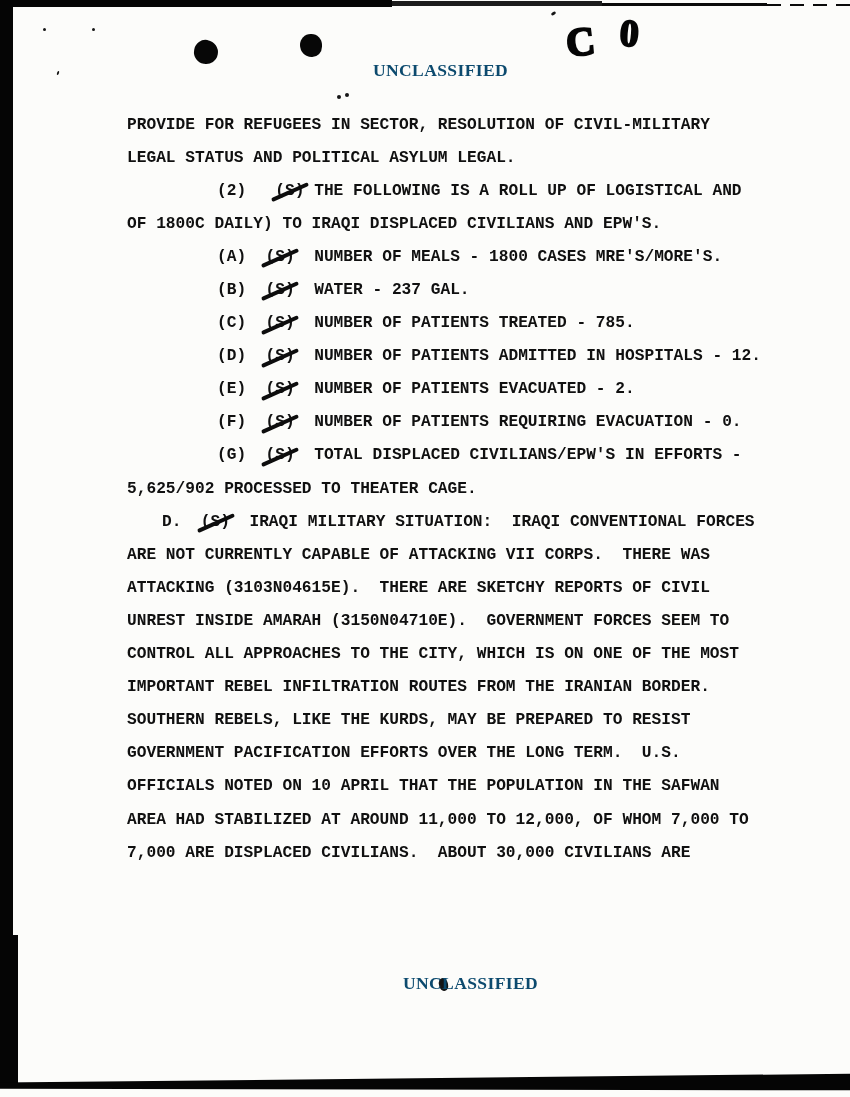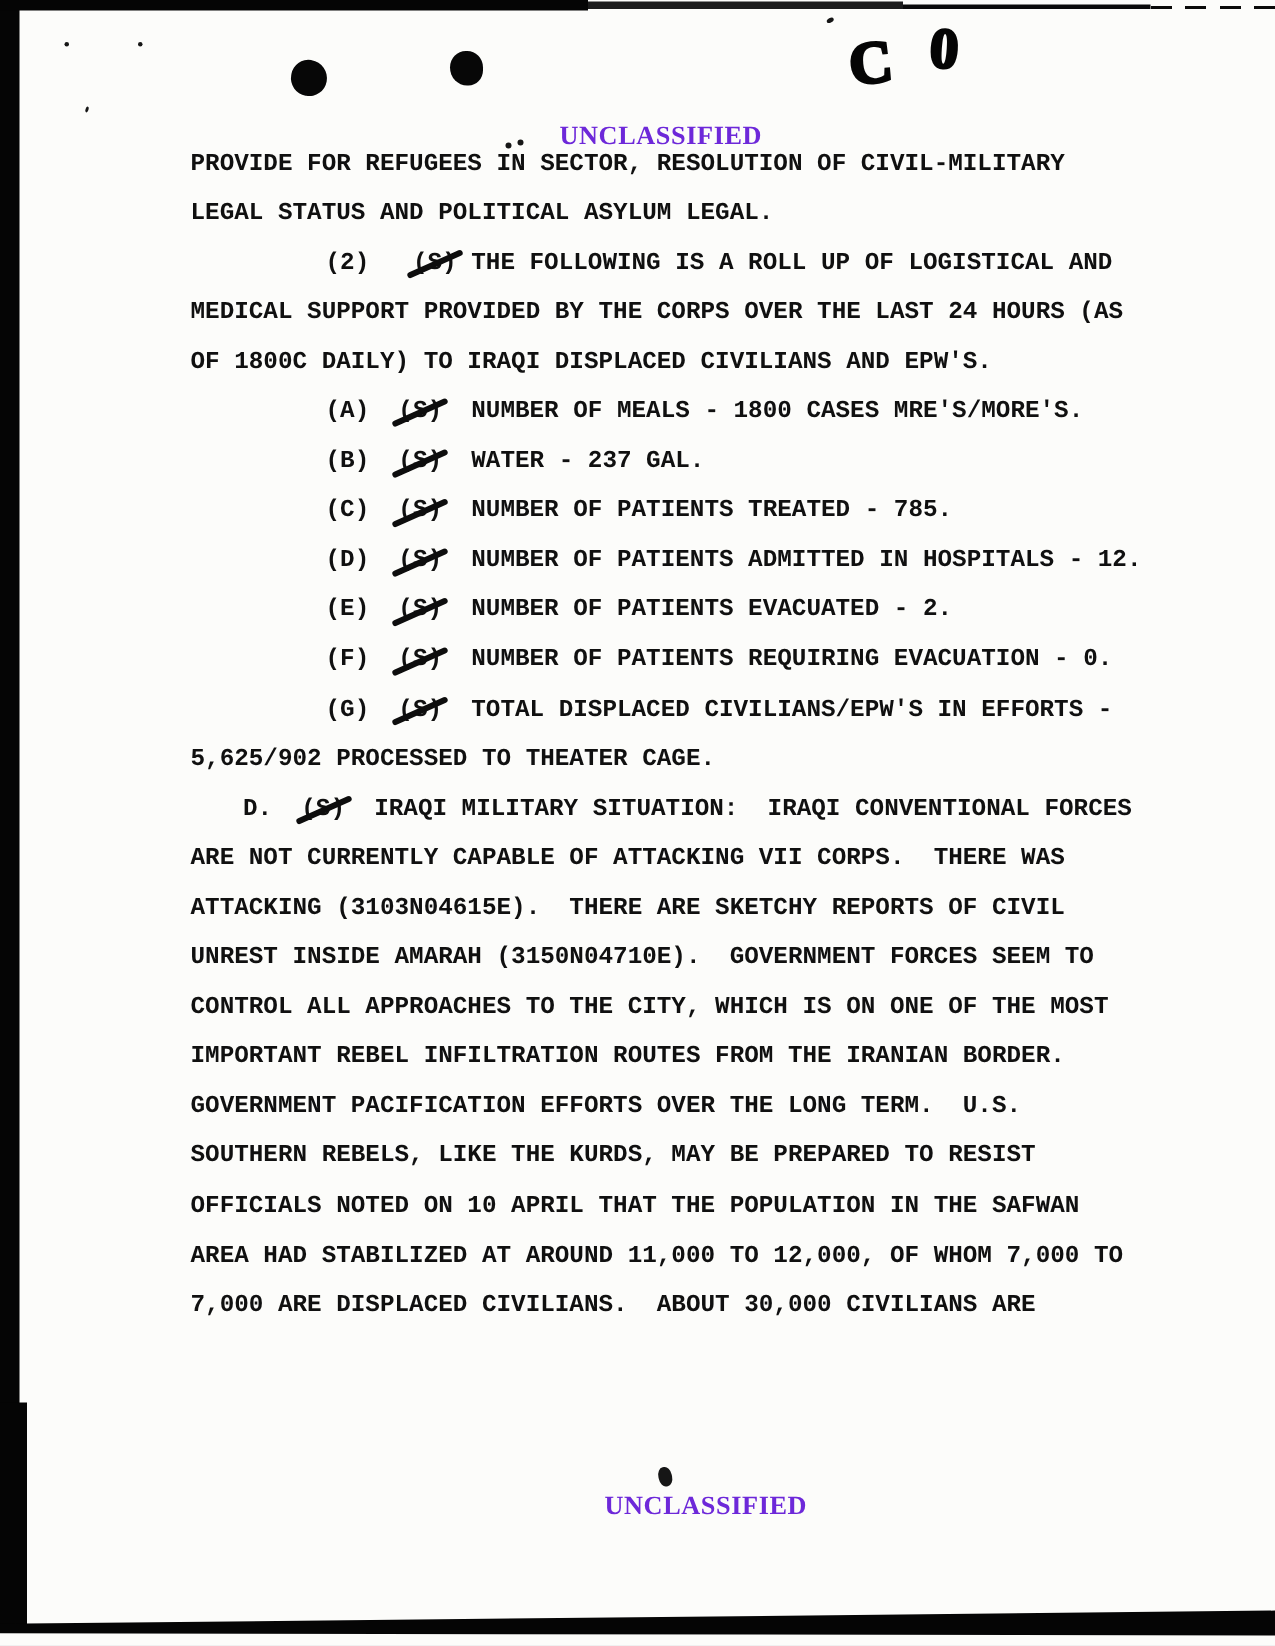--- a/index.html
+++ b/index.html
@@ -30,25 +30,25 @@
   .speck-e{left:337px;top:95px;width:4px;height:4px;}
   .speck-f{left:345px;top:93px;width:4px;height:4px;}
   .speck-g{left:439px;top:978px;width:9px;height:13px;border-radius:45%;transform:rotate(-12deg);}
   
   .corner-mark{position:absolute;font-family:"Liberation Serif","DejaVu Serif",serif;
     font-weight:bold;color:#050505;-webkit-text-stroke:2px #050505;line-height:1;}
   .mark-c{left:566px;top:22px;font-size:40px;transform:rotate(-6deg);}
   .mark-zero{left:620px;top:14px;font-size:38px;transform:rotate(4deg);}
   
   .classification{position:absolute;font-family:"Liberation Serif","DejaVu Serif",serif;
-    font-weight:bold;font-size:17.5px;letter-spacing:0.4px;color:#6d28d9;margin-top:20px;}
+    font-weight:bold;font-size:17.5px;letter-spacing:0.4px;color:#0c4a6e;}
   .classification.header{left:373px;top:60px;}
   .classification.footer{left:403px;top:973px;}
   
-  .doc-body{position:absolute;left:127px;top:92px;width:700px;
+  .doc-body{position:absolute;left:127px;top:108px;width:700px;
     font-size:16.2px;font-weight:bold;color:#101010;}
   .line{height:33.1px;display:flex;align-items:center;white-space:pre;}
   .line span{white-space:pre;}
   .indent-item{padding-left:90px;}
   .indent-para{padding-left:35px;}
   .struck{position:relative;display:inline-block;}
   .struck::after{content:"";position:absolute;left:-18%;top:47%;width:138%;height:4px;
     background:#0d0d0d;transform:rotate(-24deg);border-radius:2px;}
 </style>
 </head>
@@ -76,37 +76,36 @@
 
   <div class="corner-mark mark-c">C</div>
   <div class="corner-mark mark-zero">0</div>
 
   <div class="classification header">UNCLASSIFIED</div>
 
   <div class="doc-body">
       <div class="line"><span>PROVIDE FOR REFUGEES IN SECTOR, RESOLUTION OF CIVIL-MILITARY</span></div>
       <div class="line"><span>LEGAL STATUS AND POLITICAL ASYLUM LEGAL.</span></div>
       <div class="line indent-item"><span>(2)   </span><span class="struck">(S)</span><span> THE FOLLOWING IS A ROLL UP OF LOGISTICAL AND</span></div>
-      <div class="line"><span>MEDICAL SUPPORT PROVIDED BY THE CORPS OVER THE LAST 24 HOURS (AS</span></div>
       <div class="line"><span>OF 1800C DAILY) TO IRAQI DISPLACED CIVILIANS AND EPW'S.</span></div>
       <div class="line indent-item"><span>(A)  </span><span class="struck">(S)</span><span>  NUMBER OF MEALS - 1800 CASES MRE'S/MORE'S.</span></div>
       <div class="line indent-item"><span>(B)  </span><span class="struck">(S)</span><span>  WATER - 237 GAL.</span></div>
       <div class="line indent-item"><span>(C)  </span><span class="struck">(S)</span><span>  NUMBER OF PATIENTS TREATED - 785.</span></div>
       <div class="line indent-item"><span>(D)  </span><span class="struck">(S)</span><span>  NUMBER OF PATIENTS ADMITTED IN HOSPITALS - 12.</span></div>
       <div class="line indent-item"><span>(E)  </span><span class="struck">(S)</span><span>  NUMBER OF PATIENTS EVACUATED - 2.</span></div>
       <div class="line indent-item"><span>(F)  </span><span class="struck">(S)</span><span>  NUMBER OF PATIENTS REQUIRING EVACUATION - 0.</span></div>
       <div class="line indent-item"><span>(G)  </span><span class="struck">(S)</span><span>  TOTAL DISPLACED CIVILIANS/EPW'S IN EFFORTS -</span></div>
       <div class="line"><span>5,625/902 PROCESSED TO THEATER CAGE.</span></div>
       <div class="line indent-para"><span>D.  </span><span class="struck">(S)</span><span>  IRAQI MILITARY SITUATION:  IRAQI CONVENTIONAL FORCES</span></div>
       <div class="line"><span>ARE NOT CURRENTLY CAPABLE OF ATTACKING VII CORPS.  THERE WAS</span></div>
       <div class="line"><span>ATTACKING (3103N04615E).  THERE ARE SKETCHY REPORTS OF CIVIL</span></div>
       <div class="line"><span>UNREST INSIDE AMARAH (3150N04710E).  GOVERNMENT FORCES SEEM TO</span></div>
       <div class="line"><span>CONTROL ALL APPROACHES TO THE CITY, WHICH IS ON ONE OF THE MOST</span></div>
       <div class="line"><span>IMPORTANT REBEL INFILTRATION ROUTES FROM THE IRANIAN BORDER.</span></div>
+      <div class="line"><span>SOUTHERN REBELS, LIKE THE KURDS, MAY BE PREPARED TO RESIST</span></div>
       <div class="line"><span>GOVERNMENT PACIFICATION EFFORTS OVER THE LONG TERM.  U.S.</span></div>
-      <div class="line"><span>SOUTHERN REBELS, LIKE THE KURDS, MAY BE PREPARED TO RESIST</span></div>
       <div class="line"><span>OFFICIALS NOTED ON 10 APRIL THAT THE POPULATION IN THE SAFWAN</span></div>
       <div class="line"><span>AREA HAD STABILIZED AT AROUND 11,000 TO 12,000, OF WHOM 7,000 TO</span></div>
       <div class="line"><span>7,000 ARE DISPLACED CIVILIANS.  ABOUT 30,000 CIVILIANS ARE</span></div>
     </div>
 
   <div class="classification footer">UNCLASSIFIED</div>
 </div>
 
 </body></html>

